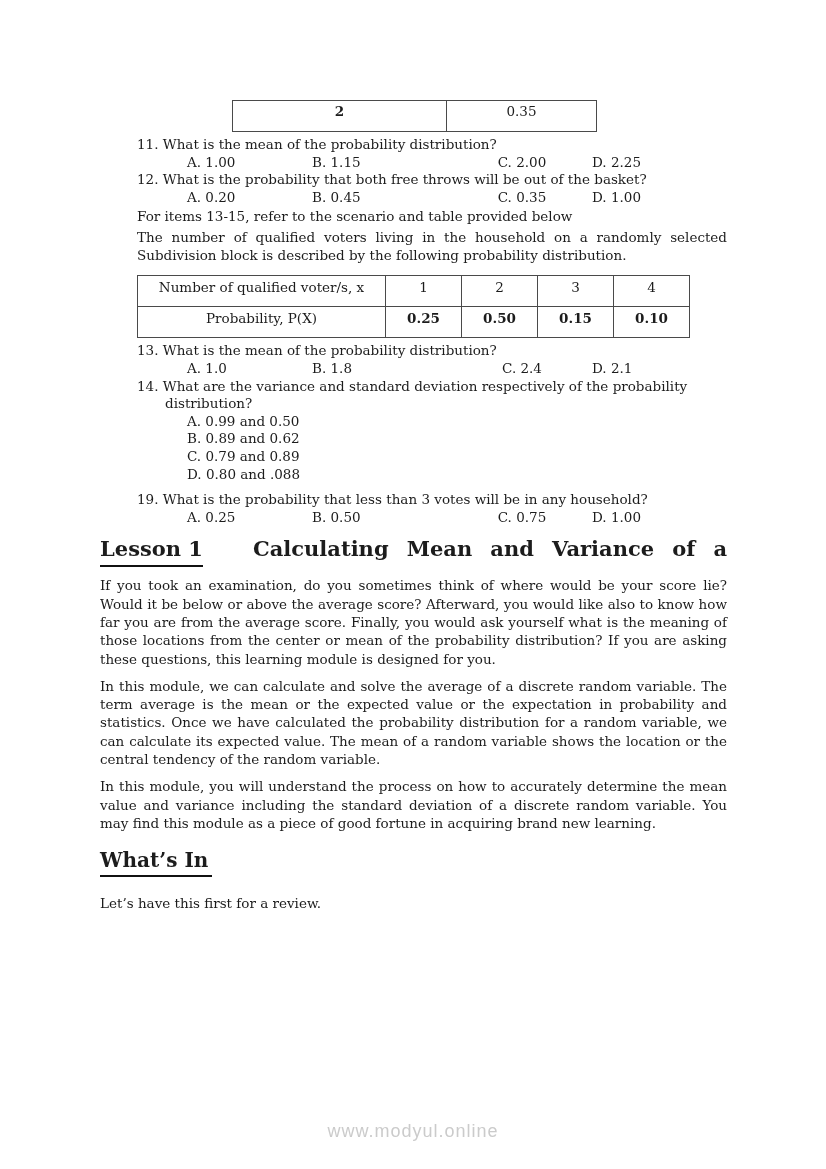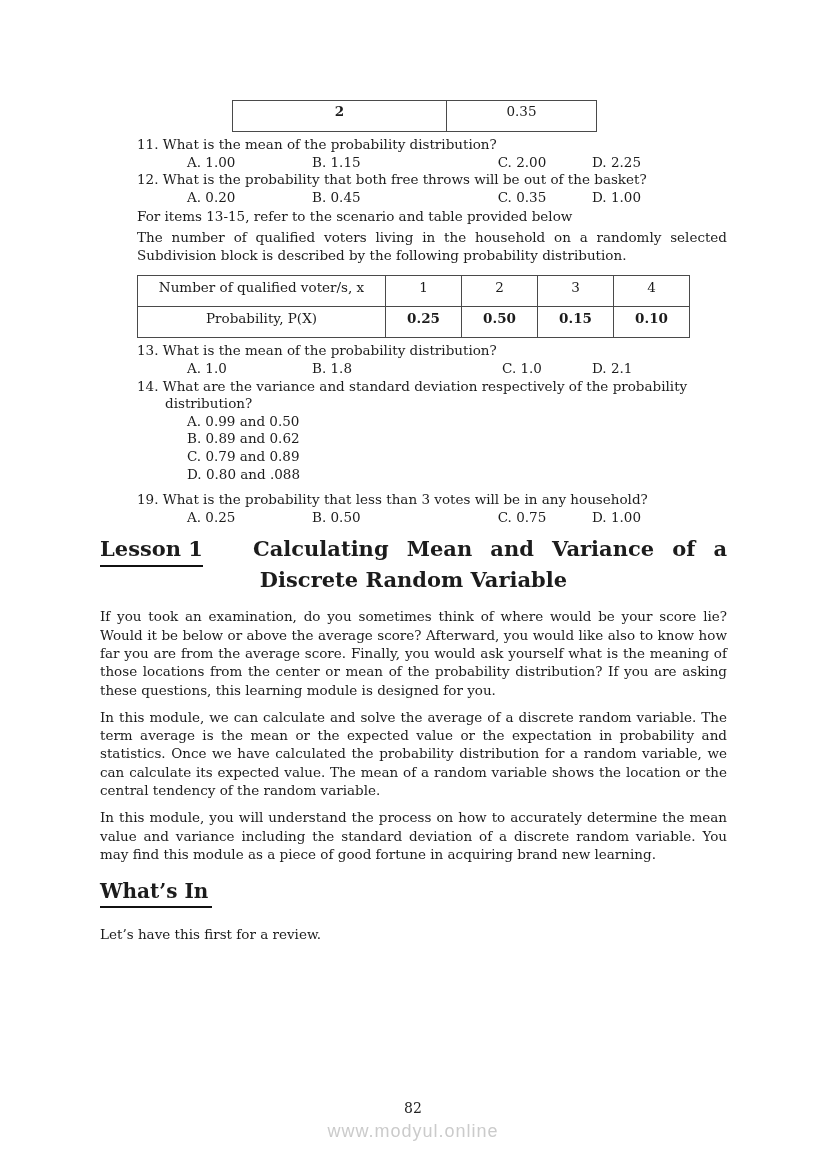--- a/index.html
+++ b/index.html
@@ -141,21 +141,21 @@
       </table>
 
     <div class="qwrap mt4">
       <div class="qline">
         <span class="qnum">13.</span>
         <span>What is the mean of the probability distribution?</span>
       </div>
       <div class="opts-row">
         <span>A. 1.0</span>
         <span>B. 1.8</span>
-        <span>C. 1.0</span>
+        <span>C. 2.4</span>
         <span>D. 2.1</span>
       </div>
     </div>
 
     <div class="qwrap">
       <div class="qline">
         <span class="qnum">14.</span>
         <span>What are the variance and standard deviation respectively of the probability distribution?</span>
       </div>
       <div class="opts-col">
@@ -175,29 +175,27 @@
         <span>A. 0.25</span>
         <span>B. 0.50</span>
         <span>C. 0.75</span>
         <span>D. 1.00</span>
       </div>
     </div>
 
     <div class="lesson-head">
       <span class="lesson-label">Lesson 1</span>
       <div class="lesson-title-l1">Calculating Mean and Variance of a</div>
-      <div class="lesson-title-l2">Discrete Random Variable</div>
     </div>
 
     <div class="para first">If you took an examination, do you sometimes think of where would be your score lie? Would it be below or above the average score? Afterward, you would like also to know how far you are from the average score. Finally, you would ask yourself what is the meaning of those locations from the center or mean of the probability distribution? If you are asking these questions, this learning module is designed for you.</div>
     <div class="para">In this module, we can calculate and solve the average of a discrete random variable. The term average is the mean or the expected value or the expectation in probability and statistics. Once we have calculated the probability distribution for a random variable, we can calculate its expected value. The mean of a random variable shows the location or the central tendency of the random variable.</div>
     <div class="para">In this module, you will understand the process on how to accurately determine the mean value and variance including the standard deviation of a discrete random variable. You may find this module as a piece of good fortune in acquiring brand new learning.</div>
 
     <div class="section-head">
       <span>What’s In</span>
     </div>
     <div class="review">Let’s have this first for a review.</div>
 
   </div>
 
-  <div class="pagenum">82</div>
   <div class="watermark">www.modyul.online</div>
 </div>
 
 </body></html>

